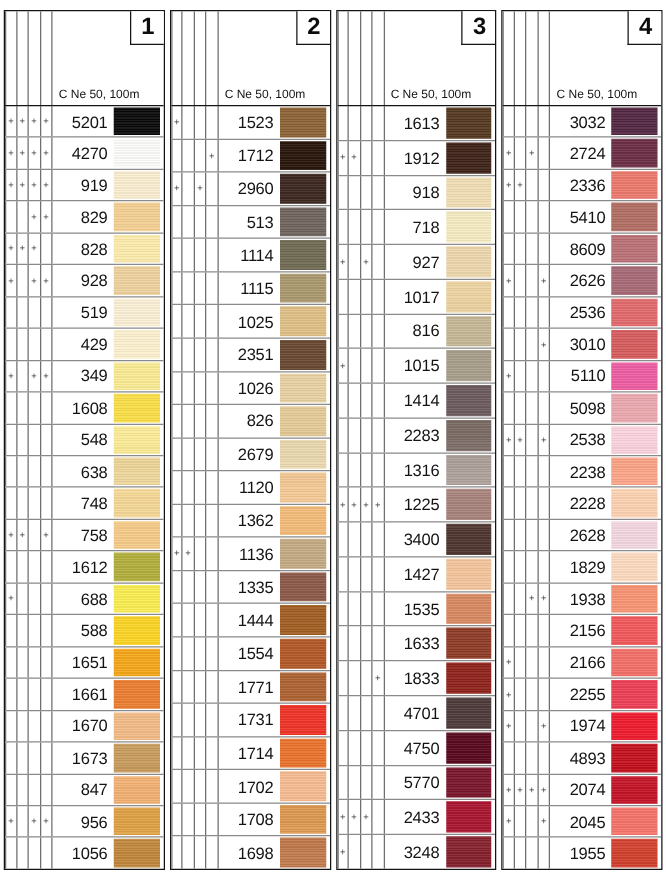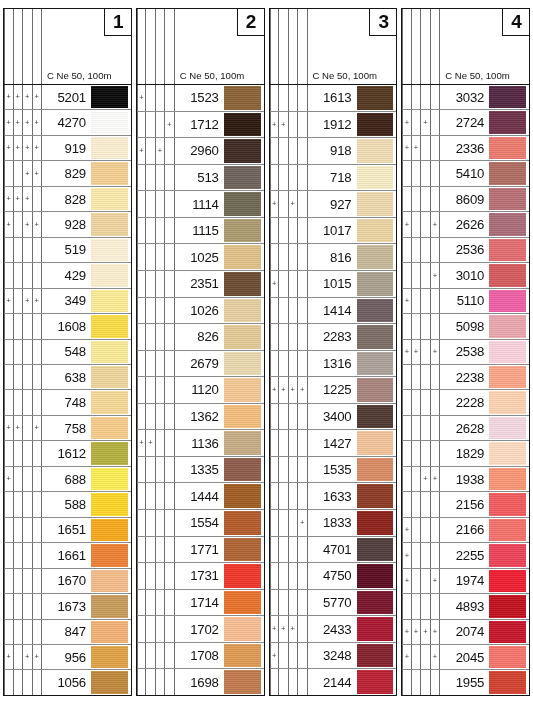--- a/index.html
+++ b/index.html
@@ -870,30 +870,20 @@
         <div class="row">
           <div class="chk">+</div>
           <div class="chk"></div>
           <div class="chk"></div>
           <div class="chk"></div>
           <div class="code">3248</div>
           <div class="swwrap">
             <div class="sw" style="background: rgb(132, 32, 44);"></div>
           </div>
         </div>
-        <div class="row">
-          <div class="chk"></div>
-          <div class="chk"></div>
-          <div class="chk"></div>
-          <div class="chk"></div>
-          <div class="code">2144</div>
-          <div class="swwrap">
-            <div class="sw" style="background: rgb(187, 31, 50);"></div>
-          </div>
-        </div>
       </div>
     </div>
     <div class="panel">
       <div class="phead">
         <div class="vcols">
           <div class="vcell">
             <span class="vlabel">C Ne 50, 250 m</span>
           </div>
           <div class="vcell"></div>
           <div class="vcell"></div>

